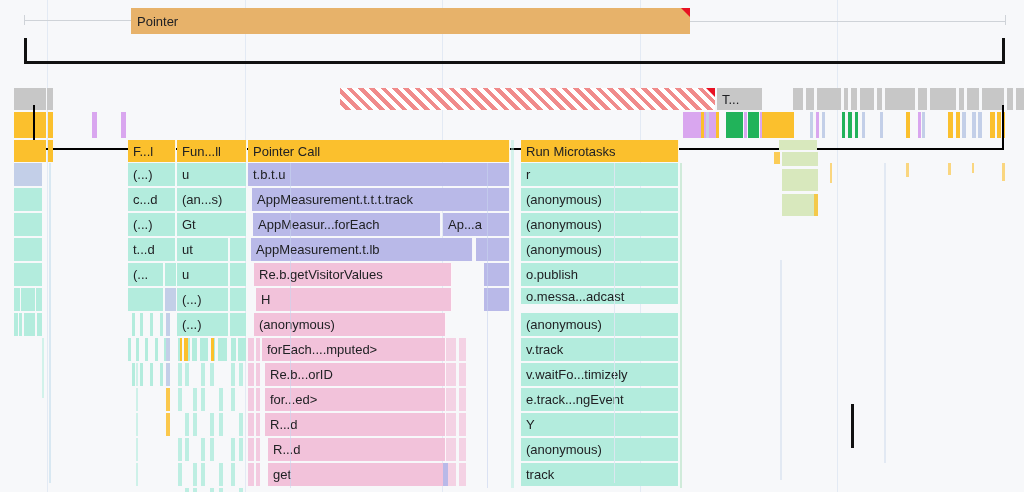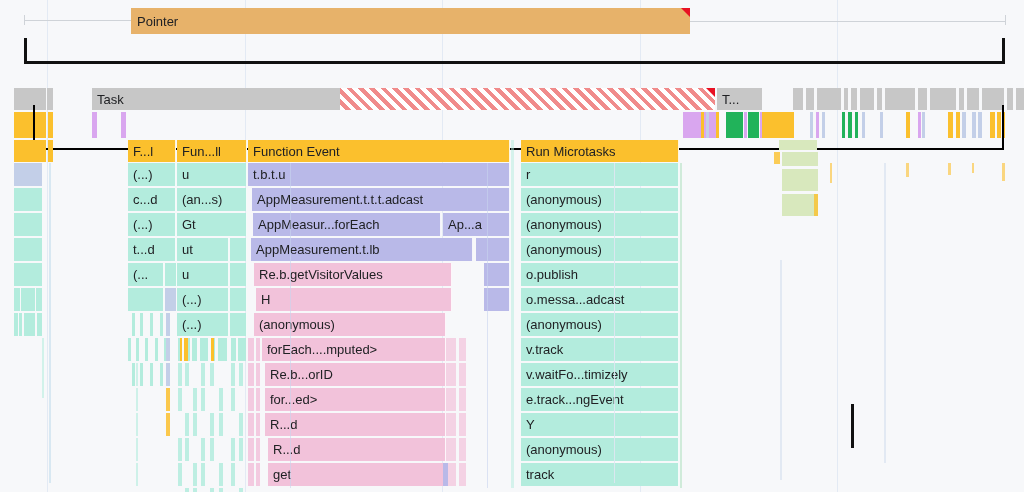--- a/index.html
+++ b/index.html
@@ -71,23 +71,20 @@
   <div class="red-tri" style="left:681px;top:8px;"></div>
   <div class="pointer-label" style="left:137px;top:8px;height:26px;">Pointer</div>
 
   <div class="ann-line" style="left:24px;top:38px;width:2.5px;height:26px;"></div>
   <div class="ann-line" style="left:24px;top:61px;width:980px;height:2.5px;"></div>
   <div class="ann-line" style="left:1002px;top:38px;width:2.5px;height:26px;"></div>
 
   <div class="bar noborder" style="left:14px;top:88px;width:32px;height:22px;background:#c7c7c7;"></div>
   <div class="bar noborder" style="left:47px;top:88px;width:6px;height:22px;background:#c7c7c7;"></div>
 
-  <div class="bar noborder" style="left:92px;top:88px;width:248px;height:22px;background:#c7c7c7;">
-    <span>Task</span>
-  </div>
 
   <div class="bar noborder" id="hatch" style="left:340px;top:88px;width:375px;height:22px;
        background:repeating-linear-gradient(45deg,#ffffff 0 4px,#f08b8b 4px 8px);"></div>
   <div class="red-tri" style="left:706px;top:88px;"></div>
 
   <div class="bar noborder" style="left:717px;top:88px;width:45px;height:22px;background:#c7c7c7;">
     <span>T...</span>
   </div>
   <div id="grayStrip">
       <div style="position: absolute; left: 793px; top: 88px; width: 10px; height: 22px; background: rgb(199, 199, 199);"></div>
@@ -148,21 +145,21 @@
   <div class="hl-open" style="left:33px;top:105px;width:971px;height:45px;"></div>
 
   <div id="flame">
       <div class="bar" style="left: 128px; top: 140px; width: 48px; height: 22px; background: rgb(251, 192, 45);">
         <span>F...l</span>
       </div>
       <div class="bar" style="left: 177px; top: 140px; width: 70px; height: 22px; background: rgb(251, 192, 45);">
         <span>Fun...ll</span>
       </div>
       <div class="bar" style="left: 248px; top: 140px; width: 262px; height: 22px; background: rgb(251, 192, 45);">
-        <span>Function Event</span>
+        <span>Pointer Call</span>
       </div>
       <div class="bar" style="left: 521px; top: 140px; width: 158px; height: 22px; background: rgb(251, 192, 45);">
         <span>Run Microtasks</span>
       </div>
       <div class="bar" style="left: 128px; top: 163px; width: 48px; height: 23px; background: rgb(179, 236, 221);">
         <span>(...)</span>
       </div>
       <div class="bar" style="left: 177px; top: 163px; width: 70px; height: 23px; background: rgb(179, 236, 221);">
         <span>u</span>
       </div>
@@ -172,21 +169,21 @@
       <div class="bar" style="left: 521px; top: 163px; width: 158px; height: 23px; background: rgb(179, 236, 221);">
         <span>r</span>
       </div>
       <div class="bar" style="left: 128px; top: 188px; width: 48px; height: 23px; background: rgb(179, 236, 221);">
         <span>c...d</span>
       </div>
       <div class="bar" style="left: 177px; top: 188px; width: 70px; height: 23px; background: rgb(179, 236, 221);">
         <span>(an...s)</span>
       </div>
       <div class="bar" style="left: 252px; top: 188px; width: 258px; height: 23px; background: rgb(185, 185, 232);">
-        <span>AppMeasurement.t.t.t.adcast</span>
+        <span>AppMeasurement.t.t.t.track</span>
       </div>
       <div class="bar" style="left: 521px; top: 188px; width: 158px; height: 23px; background: rgb(179, 236, 221);">
         <span>(anonymous)</span>
       </div>
       <div class="bar" style="left: 128px; top: 213px; width: 48px; height: 23px; background: rgb(179, 236, 221);">
         <span>(...)</span>
       </div>
       <div class="bar" style="left: 177px; top: 213px; width: 70px; height: 23px; background: rgb(179, 236, 221);">
         <span>Gt</span>
       </div>
@@ -231,21 +228,21 @@
       <div class="bar" style="left: 128px; top: 288px; width: 36px; height: 23px; background: rgb(179, 236, 221);"></div>
       <div class="bar" style="left: 165px; top: 288px; width: 12px; height: 23px; background: rgb(195, 207, 232);"></div>
       <div class="bar" style="left: 177px; top: 288px; width: 52px; height: 23px; background: rgb(179, 236, 221);">
         <span>(...)</span>
       </div>
       <div class="bar" style="left: 230px; top: 288px; width: 17px; height: 23px; background: rgb(179, 236, 221);"></div>
       <div class="bar" style="left: 256px; top: 288px; width: 196px; height: 23px; background: rgb(242, 194, 218);">
         <span>H</span>
       </div>
       <div class="bar" style="left: 484px; top: 288px; width: 26px; height: 23px; background: rgb(185, 185, 232);"></div>
-      <div class="bar" style="left: 521px; top: 288px; width: 158px; height: 23px; background: rgb(179, 236, 221); align-items: center;">
+      <div class="bar" style="left: 521px; top: 288px; width: 158px; height: 16px; background: rgb(179, 236, 221); align-items: center;">
         <span>o.messa...adcast</span>
       </div>
       <div class="bar" style="left: 177px; top: 313px; width: 52px; height: 23px; background: rgb(179, 236, 221);">
         <span>(...)</span>
       </div>
       <div class="bar" style="left: 230px; top: 313px; width: 17px; height: 23px; background: rgb(179, 236, 221);"></div>
       <div class="bar" style="left: 254px; top: 313px; width: 192px; height: 23px; background: rgb(242, 194, 218);">
         <span>(anonymous)</span>
       </div>
       <div class="bar" style="left: 521px; top: 313px; width: 158px; height: 23px; background: rgb(179, 236, 221);">

